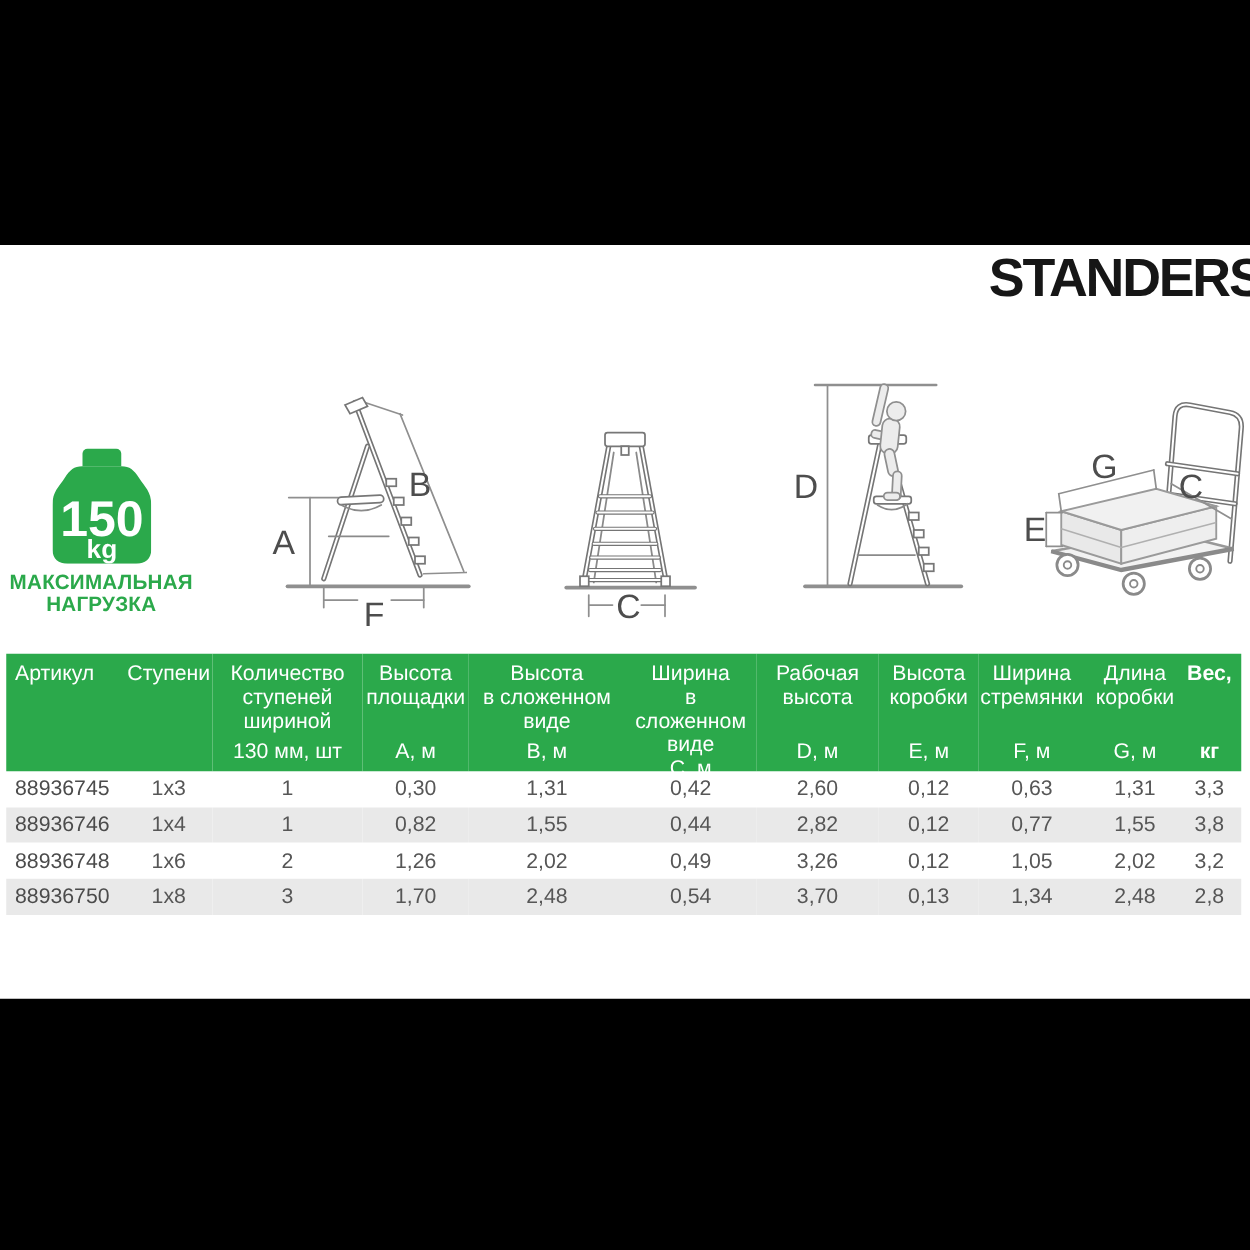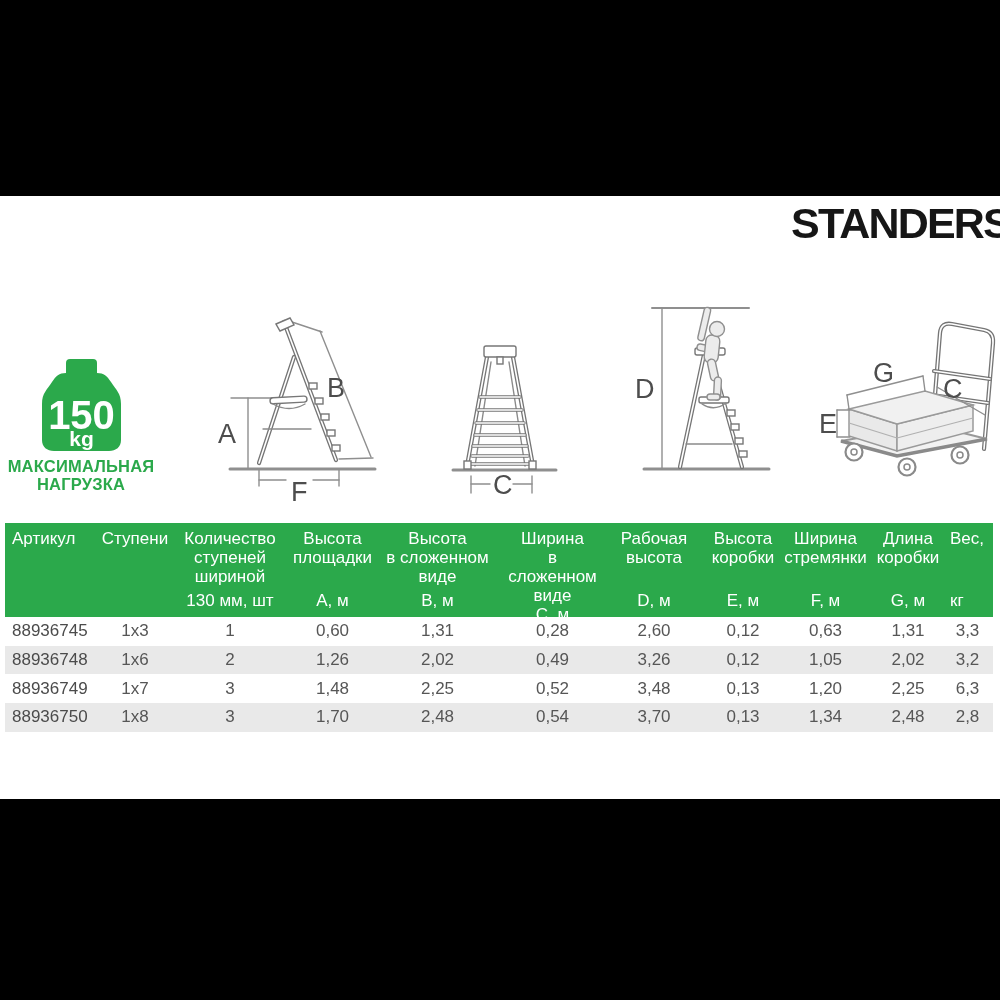--- a/index.html
+++ b/index.html
@@ -24,21 +24,21 @@
   .part{fill:#fff;stroke:#777;stroke-width:1.4;}
   .bodypart{fill:#ececec;stroke:#8f8f8f;stroke-width:1.4;}
   .lbl{fill:#4d4d4d;font-size:27px;font-family:"Liberation Sans",sans-serif;}
 
   .spec-table{position:absolute;left:5px;top:327px;width:988px;border-collapse:collapse;table-layout:fixed;}
   .spec-table th{padding:0;font-weight:normal;vertical-align:top;}
   .spec-table thead tr{height:94px;}
   .hcell{display:flex;flex-direction:column;justify-content:space-between;align-items:center;height:94px;box-sizing:border-box;padding:6px 2px 7px;color:#fff;font-size:17px;line-height:19px;text-align:center;}
   .ht{white-space:pre-line;}
   .spec-table th:first-child .hcell{align-items:flex-start;text-align:left;padding-left:7px;}
-  .spec-table th:last-child .hcell{align-items:flex-start;text-align:right;padding-right:8px;}
+  .spec-table th:last-child .hcell{align-items:center;text-align:right;padding-right:8px;font-weight:bold;}
   .spec-table tbody tr{height:28.7px;margin-left:44px;}
   .spec-table tbody tr:nth-child(even){background:#e9e9e9;}
   .spec-table td{font-size:17px;color:#565656;text-align:center;padding:0 2px;}
   .spec-table td:first-child{text-align:left;padding-left:7px;color:#4b4b4b;}
   .spec-table td:last-child{text-align:center;padding-right:8px;}
 </style>
 </head>
 <body>
 
 <div class="bar top"></div>
@@ -276,54 +276,54 @@
               <div class="hu">кг</div>
             </div>
           </th>
       </tr>
     </thead>
     <tbody>
         <tr>
           <td>88936745</td>
           <td>1x3</td>
           <td>1</td>
-          <td>0,60</td>
+          <td>0,30</td>
           <td>1,31</td>
-          <td>0,28</td>
+          <td>0,42</td>
           <td>2,60</td>
           <td>0,12</td>
           <td>0,63</td>
           <td>1,31</td>
           <td>3,3</td>
+        </tr>
+        <tr>
+          <td>88936746</td>
+          <td>1x4</td>
+          <td>1</td>
+          <td>0,82</td>
+          <td>1,55</td>
+          <td>0,44</td>
+          <td>2,82</td>
+          <td>0,12</td>
+          <td>0,77</td>
+          <td>1,55</td>
+          <td>3,8</td>
         </tr>
         <tr>
           <td>88936748</td>
           <td>1x6</td>
           <td>2</td>
           <td>1,26</td>
           <td>2,02</td>
           <td>0,49</td>
           <td>3,26</td>
           <td>0,12</td>
           <td>1,05</td>
           <td>2,02</td>
           <td>3,2</td>
-        </tr>
-        <tr>
-          <td>88936749</td>
-          <td>1x7</td>
-          <td>3</td>
-          <td>1,48</td>
-          <td>2,25</td>
-          <td>0,52</td>
-          <td>3,48</td>
-          <td>0,13</td>
-          <td>1,20</td>
-          <td>2,25</td>
-          <td>6,3</td>
         </tr>
         <tr>
           <td>88936750</td>
           <td>1x8</td>
           <td>3</td>
           <td>1,70</td>
           <td>2,48</td>
           <td>0,54</td>
           <td>3,70</td>
           <td>0,13</td>

